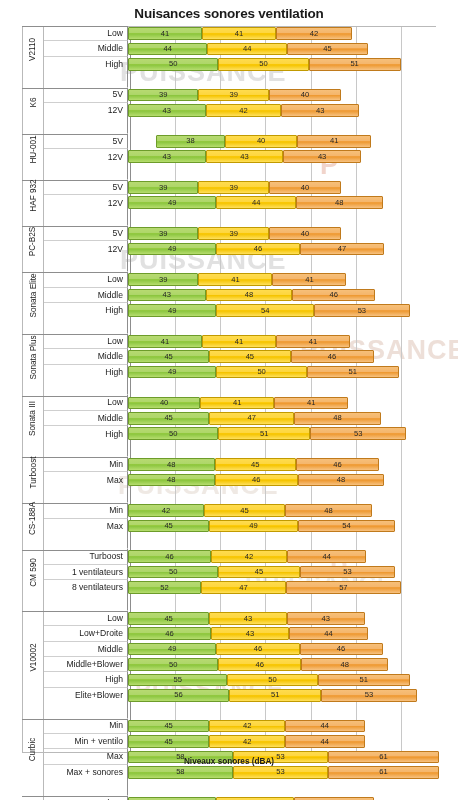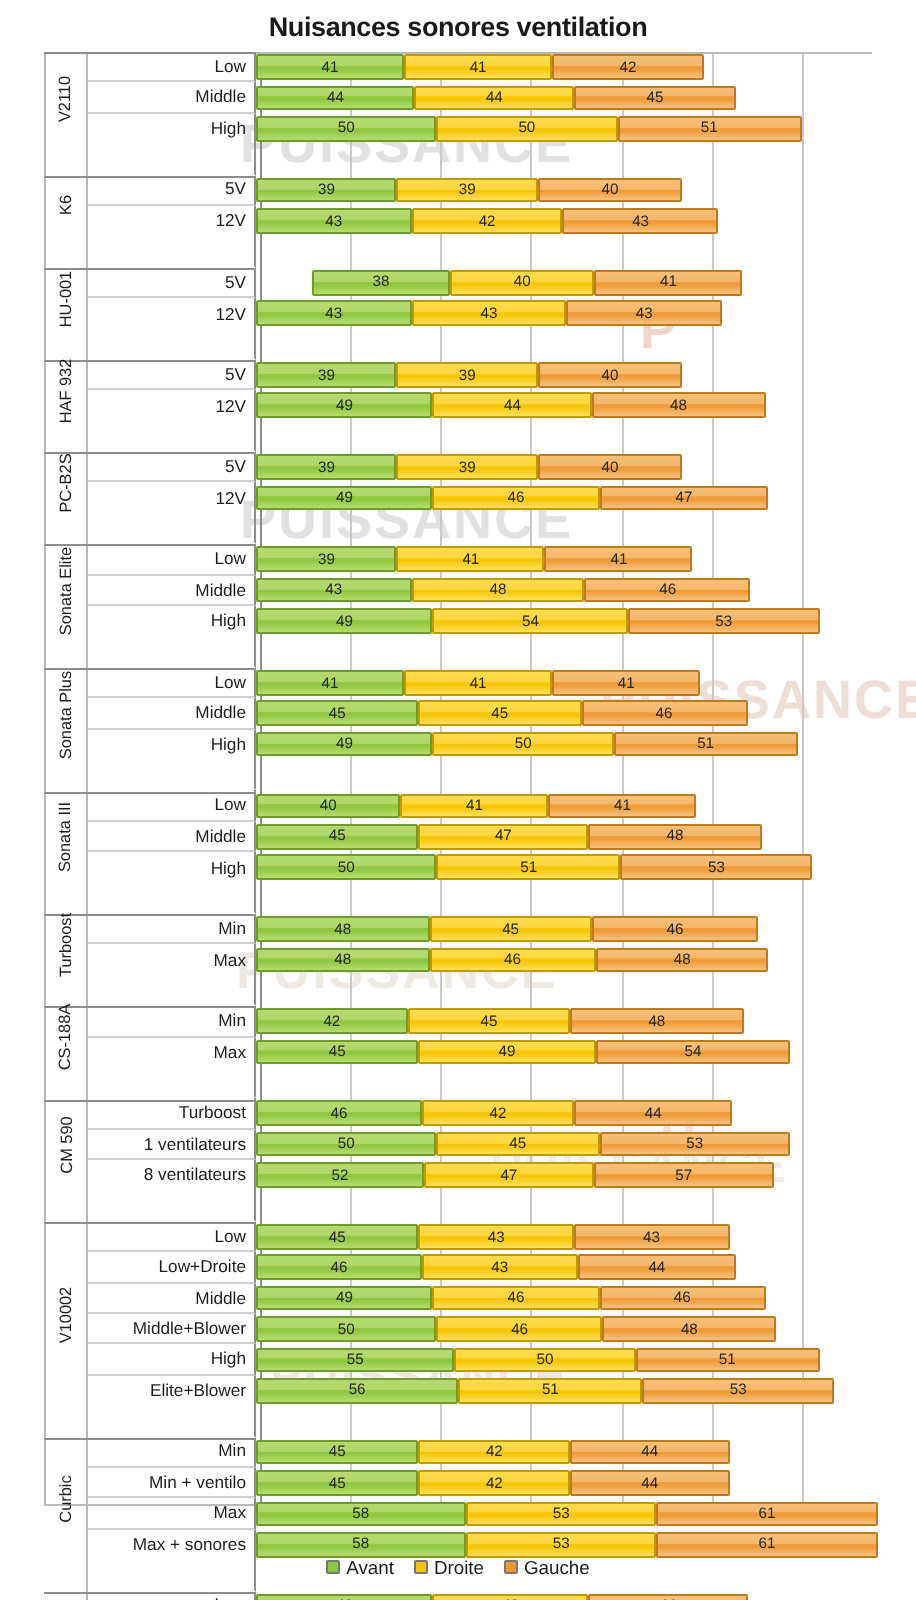--- a/index.html
+++ b/index.html
@@ -704,27 +704,27 @@
               <span class="val">53</span>
             </div>
           </div>
         </div>
       </div>
       <div class="row grp-end">
         <div class="grp-cell"></div>
         <div class="lbl-cell">8 ventilateurs</div>
         <div class="bar-cell">
           <div class="bar-wrap">
-            <div class="seg avant" style="width: 84px; text-align: right;">
+            <div class="seg avant" style="width: 73px; text-align: right;">
               <span class="val">52</span>
             </div>
             <div class="seg droite" style="width: 84.8765px;">
               <span class="val">47</span>
             </div>
-            <div class="seg gauche" style="width: 90px;">
+            <div class="seg gauche" style="width: 115px;">
               <span class="val">57</span>
             </div>
           </div>
         </div>
       </div>
       <div class="row spacer">
         <div class="grp-cell"></div>
         <div class="lbl-cell"></div>
         <div class="bar-cell"></div>
       </div>
@@ -934,29 +934,16 @@
             <div class="seg gauche" style="width: 79.4588px;">
               <span class="val">44</span>
             </div>
           </div>
         </div>
       </div>
       <div class="grp-sep" style="top: 770px;"></div>
       <div class="grp-name" style="top: 770px; height: 46.2px;"></div>
     </div>
 
-
-  <div class="legend" id="legend">
-      <div class="legend-item">
-        <span class="legend-swatch" style="background: rgb(140, 198, 63);"></span>
-        <span>Avant</span>
-      </div>
-      <div class="legend-item">
-        <span class="legend-swatch" style="background: rgb(245, 196, 0);"></span>
-        <span>Droite</span>
-      </div>
-      <div class="legend-item">
-        <span class="legend-swatch" style="background: rgb(238, 154, 51);"></span>
-        <span>Gauche</span>
-      </div>
-    </div>
+  <div class="axis-title">Niveaux sonores (dBA)</div>
+
 
 </div>
 
 </body></html>

